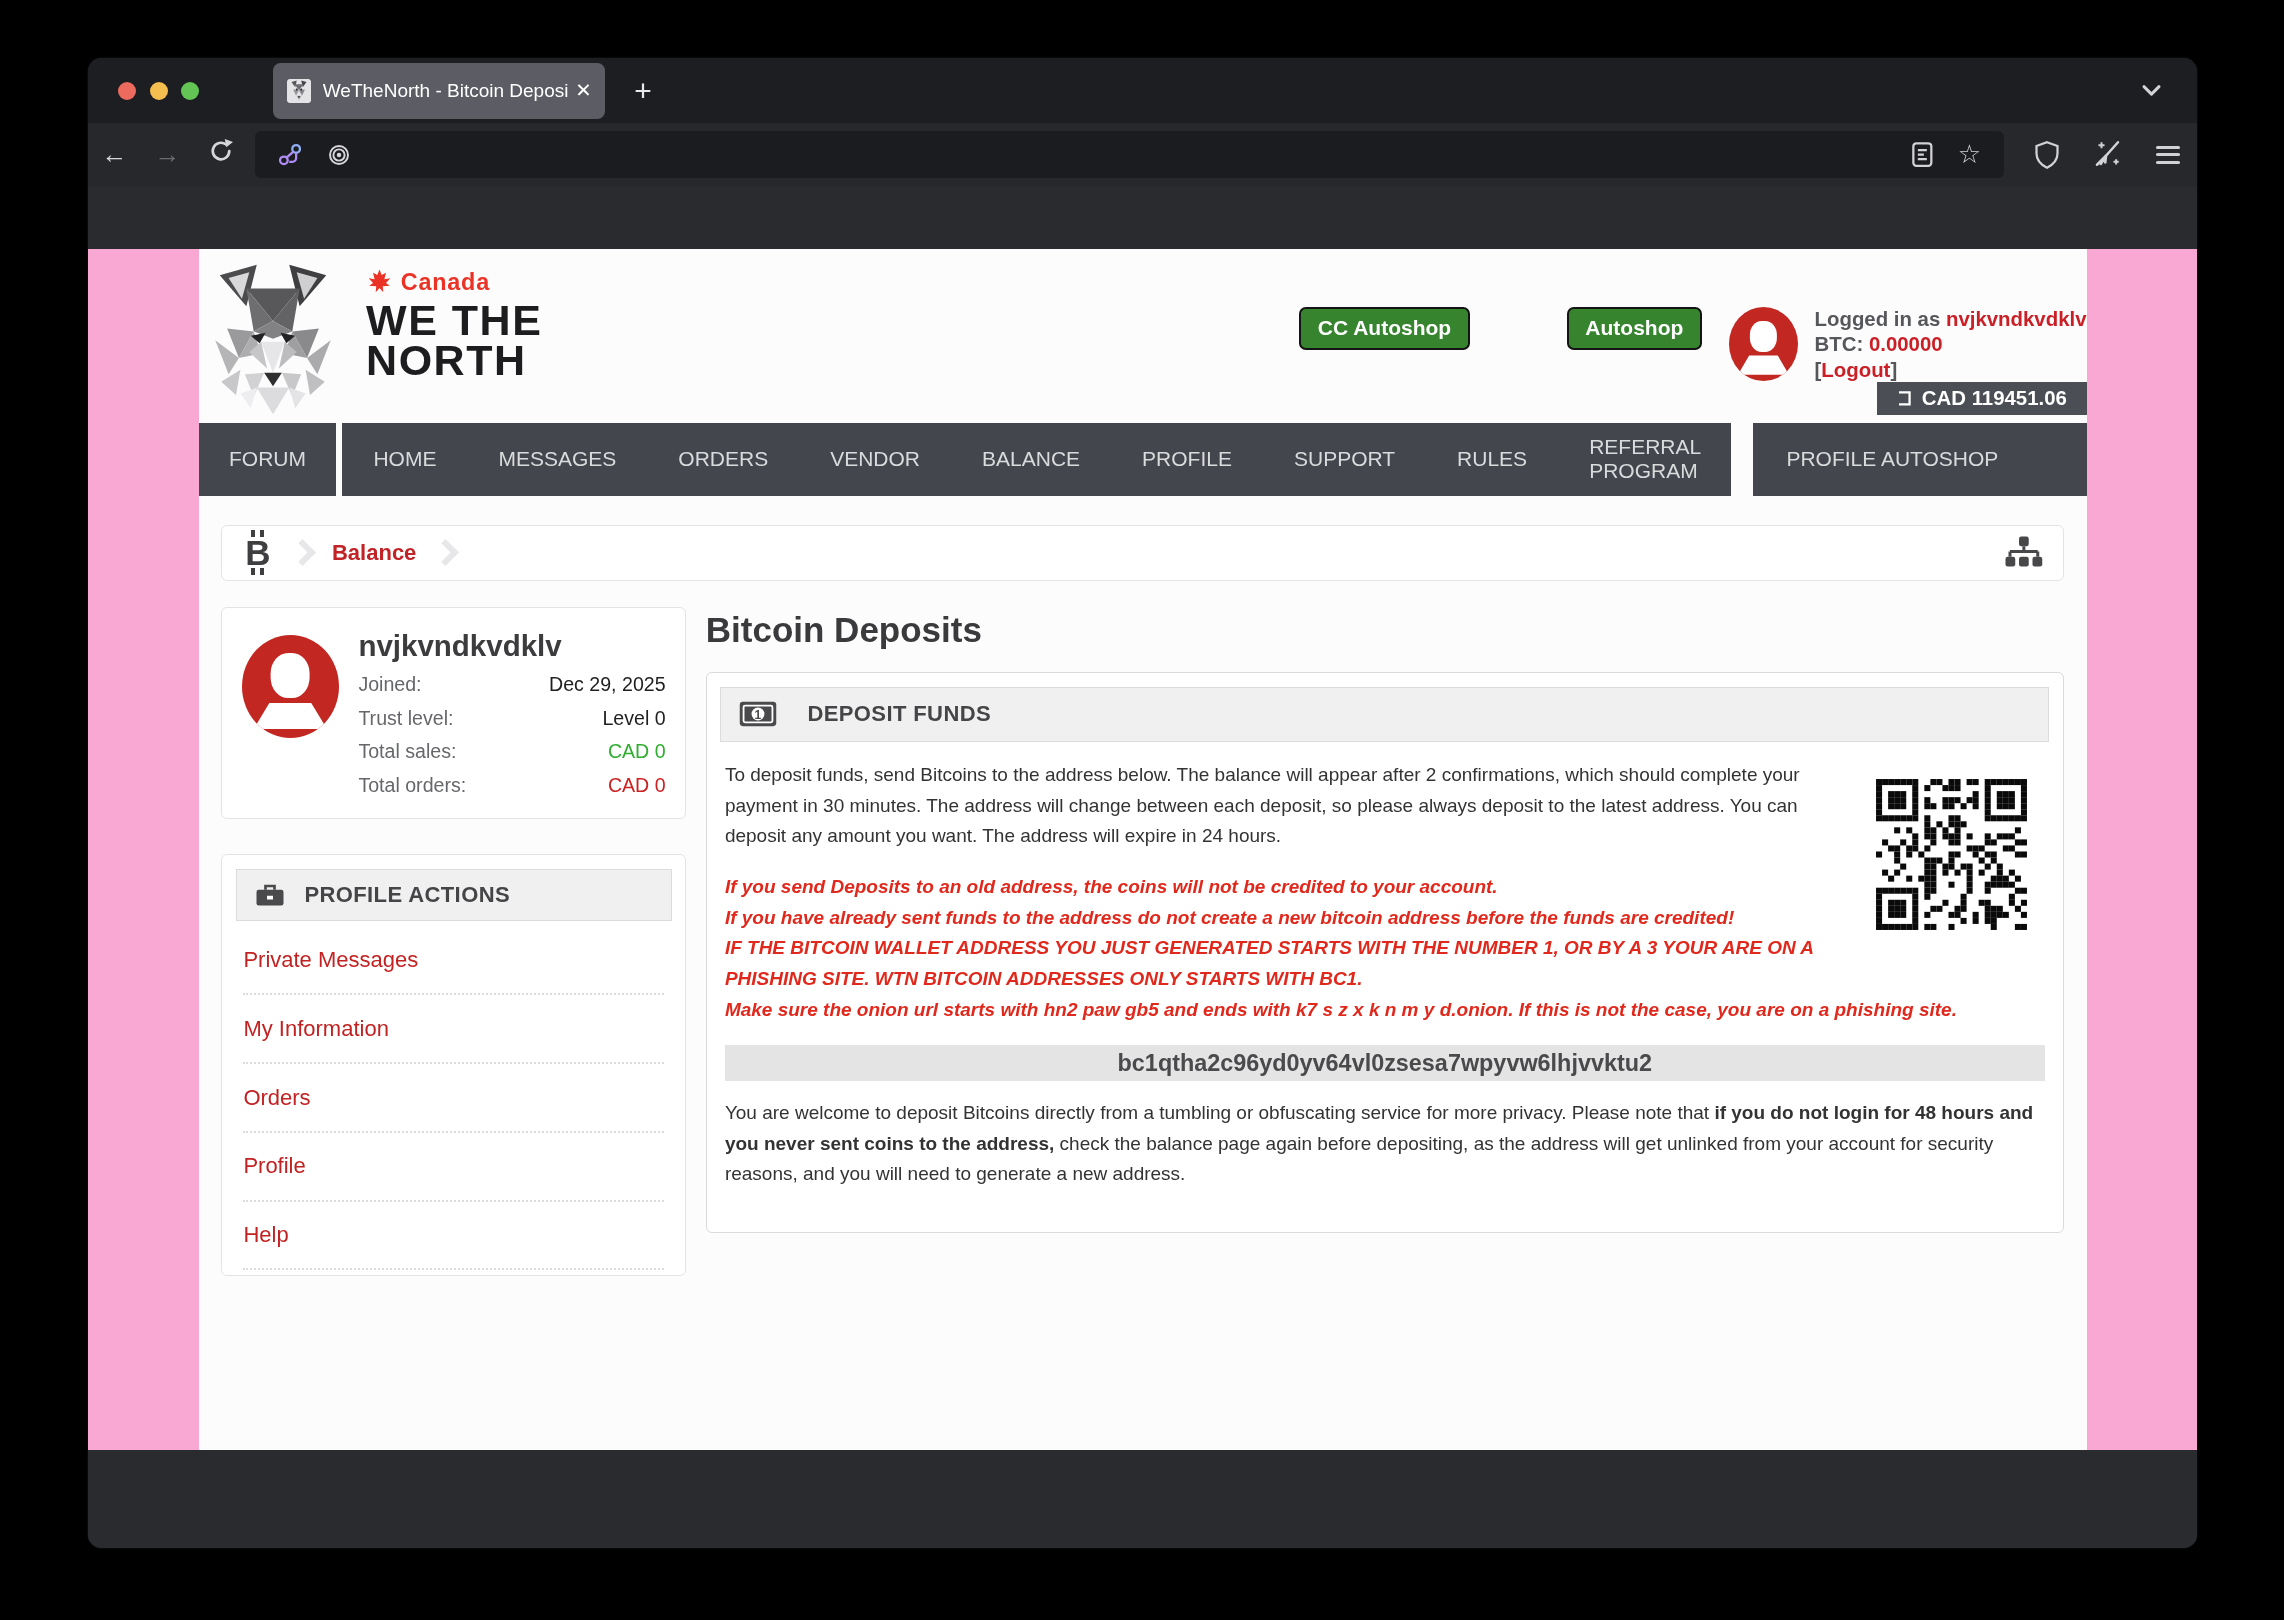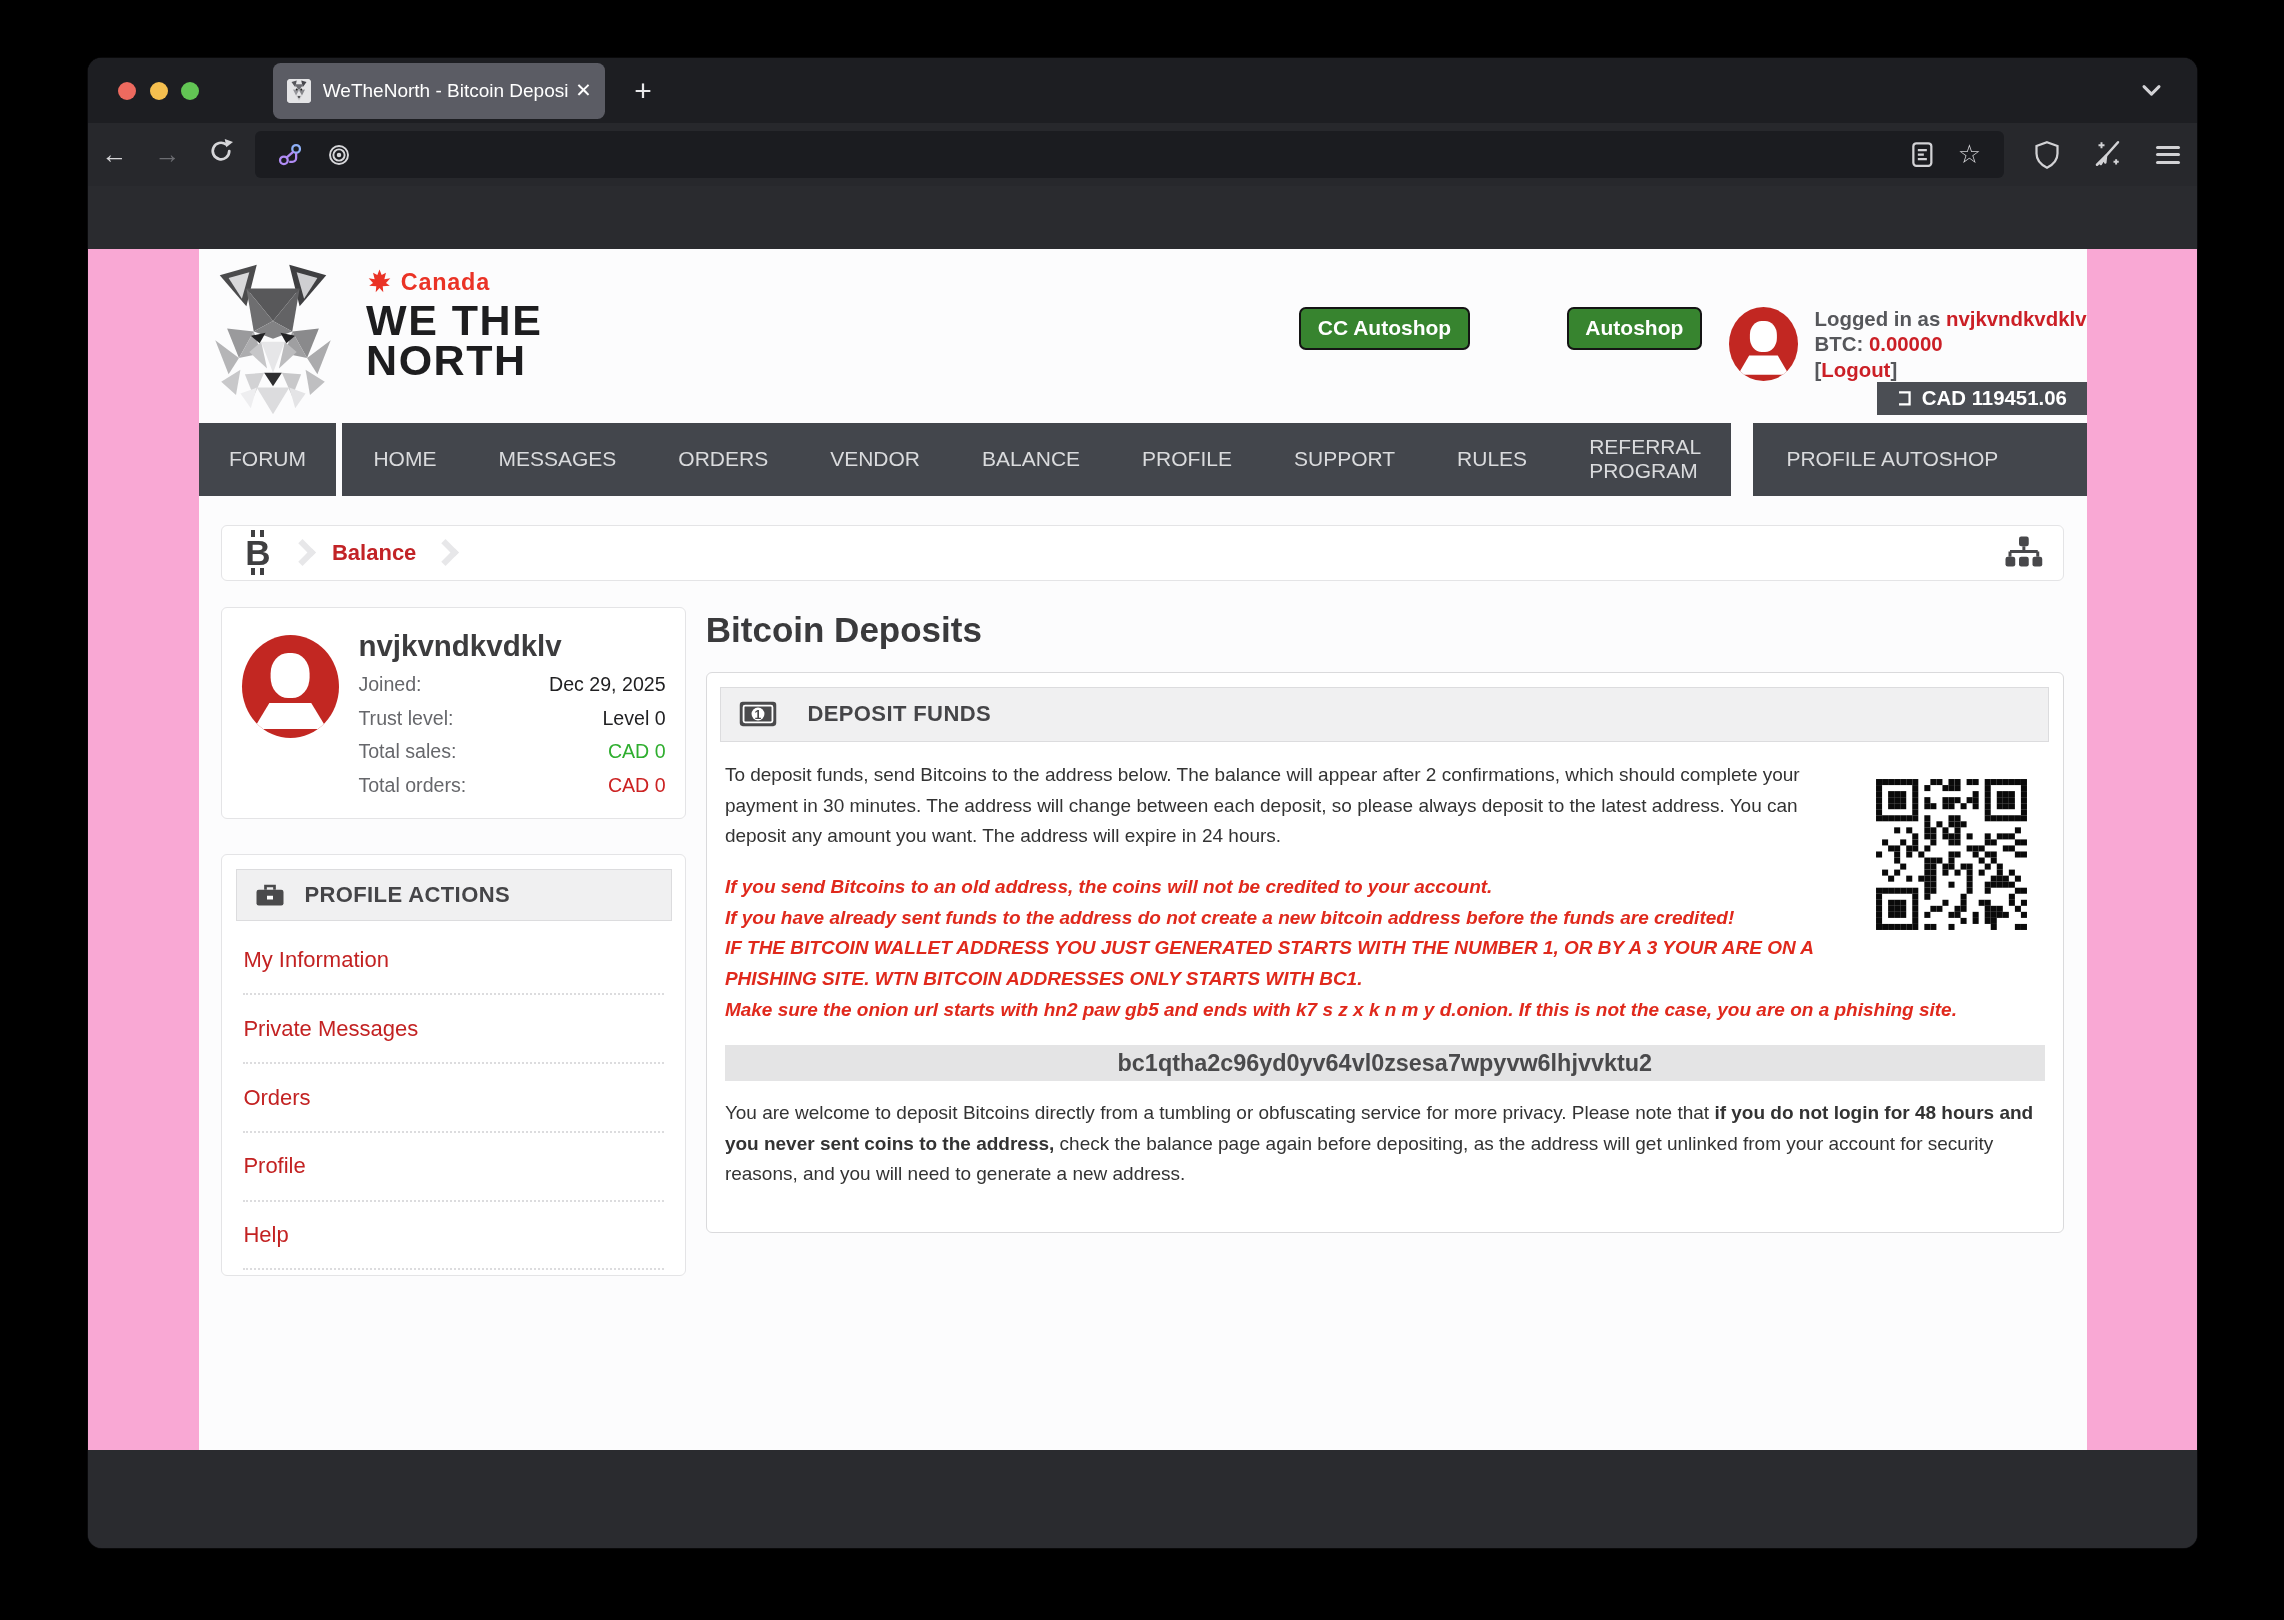--- a/index.html
+++ b/index.html
@@ -335,22 +335,22 @@
               <div class="card actionscard">
                 <div class="cardhead">
                   <svg width="30" height="26" viewBox="0 0 40 34">
                       <path d="M14 10 V5 h12 v5" fill="none" stroke="#4a4a4c" stroke-width="3.6"></path>
                       <rect x="2" y="10" width="36" height="21" rx="3" fill="#4a4a4c"></rect>
                       <rect x="16" y="18" width="8" height="5" fill="#fff"></rect>
                     </svg>
                   <span>PROFILE ACTIONS</span>
                 </div>
                 <div class="actions">
+                  <div class="action">Private Messages</div>
                   <div class="action">My Information</div>
-                  <div class="action">Private Messages</div>
                   <div class="action">Orders</div>
                   <div class="action">Profile</div>
                   <div class="action">Help</div>
                 </div>
               </div>
             </div>
 
             <div class="maincol">
               <h1 class="pagetitle">Bitcoin Deposits</h1>
               <div class="panel">
@@ -630,21 +630,21 @@
                         <rect x="72" y="200" width="8" height="8" fill="#0a0a0a"></rect>
                         <rect x="80" y="200" width="8" height="8" fill="#0a0a0a"></rect>
                         <rect x="104" y="200" width="8" height="8" fill="#0a0a0a"></rect>
                         <rect x="160" y="200" width="8" height="8" fill="#0a0a0a"></rect>
                         <rect x="192" y="200" width="8" height="8" fill="#0a0a0a"></rect>
                         <rect x="200" y="200" width="8" height="8" fill="#0a0a0a"></rect>
                       </svg>
                     </div>
                   <p style="margin:0">To deposit funds, send Bitcoins to the address below. The balance will appear after 2 confirmations, which should complete your payment in 30 minutes. The address will change between each deposit, so please always deposit to the latest address. You can deposit any amount you want. The address will expire in 24 hours.</p>
                   <div class="warnings">
-                    <div>If you send Bitcoins to an old address, the coins will not be credited to your account.</div>
+                    <div>If you send Deposits to an old address, the coins will not be credited to your account.</div>
                     <div>If you have already sent funds to the address do not create a new bitcoin address before the funds are credited!</div>
                     <div>IF THE BITCOIN WALLET ADDRESS YOU JUST GENERATED STARTS WITH THE NUMBER 1, OR BY A 3 YOUR ARE ON A PHISHING SITE. WTN BITCOIN ADDRESSES ONLY STARTS WITH BC1.</div>
                     <div>Make sure the onion url starts with hn2 paw gb5 and ends with k7 s z x k n m y d.onion. If this is not the case, you are on a phishing site.</div>
                   </div>
                   <div class="addressbar">bc1qtha2c96yd0yv64vl0zsesa7wpyvw6lhjvvktu2</div>
                   <p class="outro"><span>You are welcome to deposit Bitcoins directly from a tumbling or obfuscating service for more privacy. Please note that </span><span class="b">if you do not login for 48 hours and you never sent coins to the address,</span><span> check the balance page again before depositing, as the address will get unlinked from your account for security reasons, and you will need to generate a new address.</span></p>
                 </div>
               </div>
             </div>
           </div>

